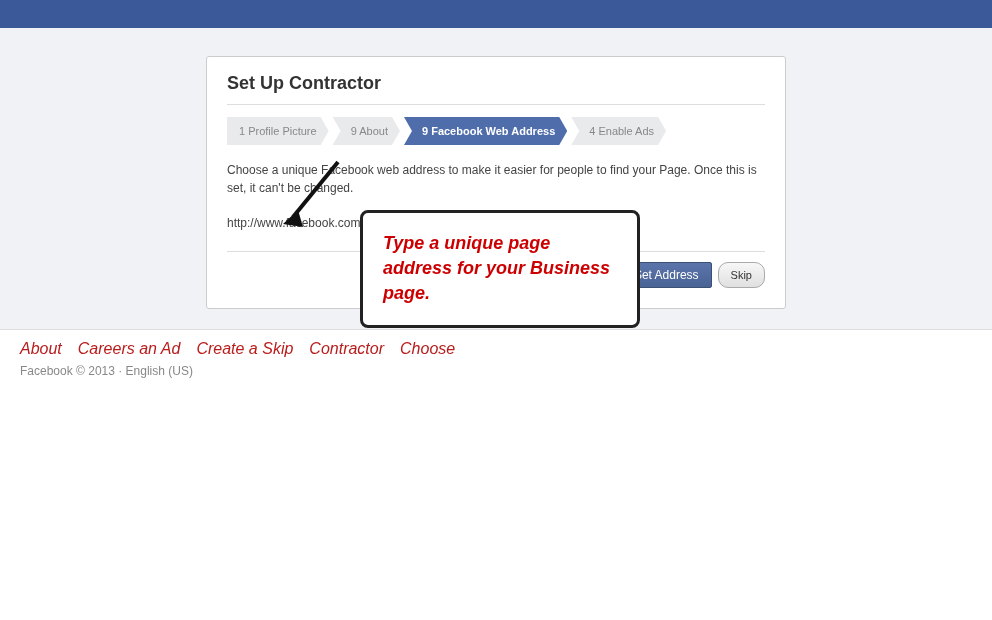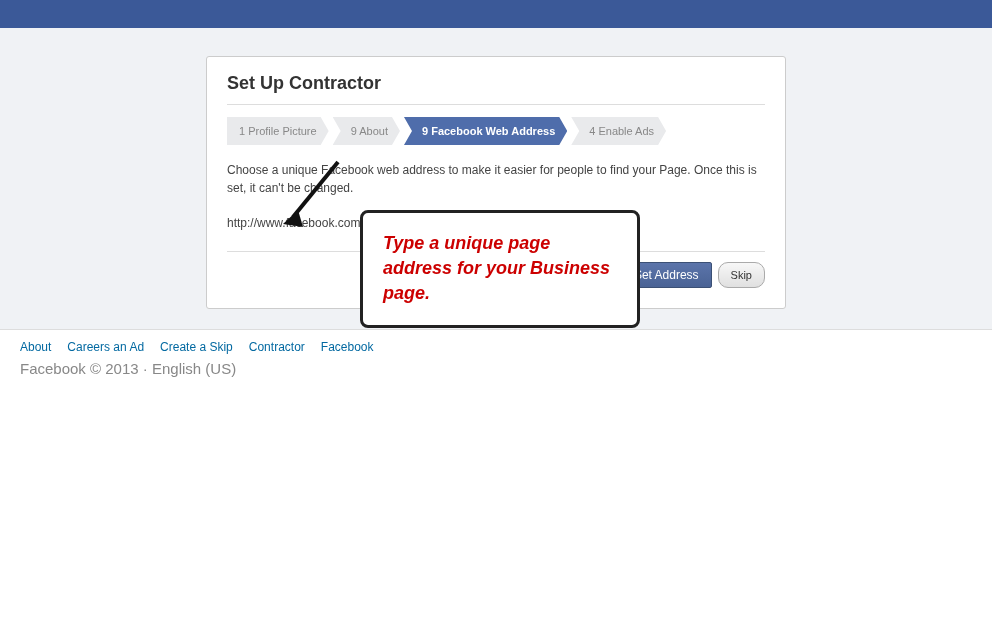--- a/index.html
+++ b/index.html
@@ -142,27 +142,28 @@
       margin-top: 0;
     }
 
     .footer-links {
       display: flex;
       gap: 16px;
       margin-bottom: 6px;
     }
 
     .footer-links a {
-      color: #0369a1;
+      color: #b91c1c;
       text-decoration: none;
-      font-size: 12px;
+      font-size: 16px;
+      font-style: italic;
     }
 
     .footer-copy {
-      font-size: 15px;
+      font-size: 12px;
       color: #888;
     }
 
     
     .tooltip-box {
       position: absolute;
       left: 360px;
       top: 210px;
       background: #fff;
       border: 3px solid #222;
@@ -240,21 +241,21 @@
 
     </div>
   </div>
 
   <div class="footer-bar">
     <div class="footer-links">
       <a href="#">About</a>
       <a href="#">Careers an Ad</a>
       <a href="#">Create a Skip</a>
       <a href="#">Contractor</a>
-      <a href="#">Facebook</a>
+      <a href="#">Choose</a>
     </div>
     <div class="footer-copy">Facebook © 2013 · English (US)</div>
   </div>
 
   <svg class="arrow-svg" width="100" height="80" viewBox="0 0 100 80">
     <line x1="60" y1="10" x2="15" y2="65" stroke="#111" stroke-width="4"></line>
     <polygon points="5,72 20,58 25,75" fill="#111"></polygon>
   </svg>
 
   <div class="tooltip-box">

